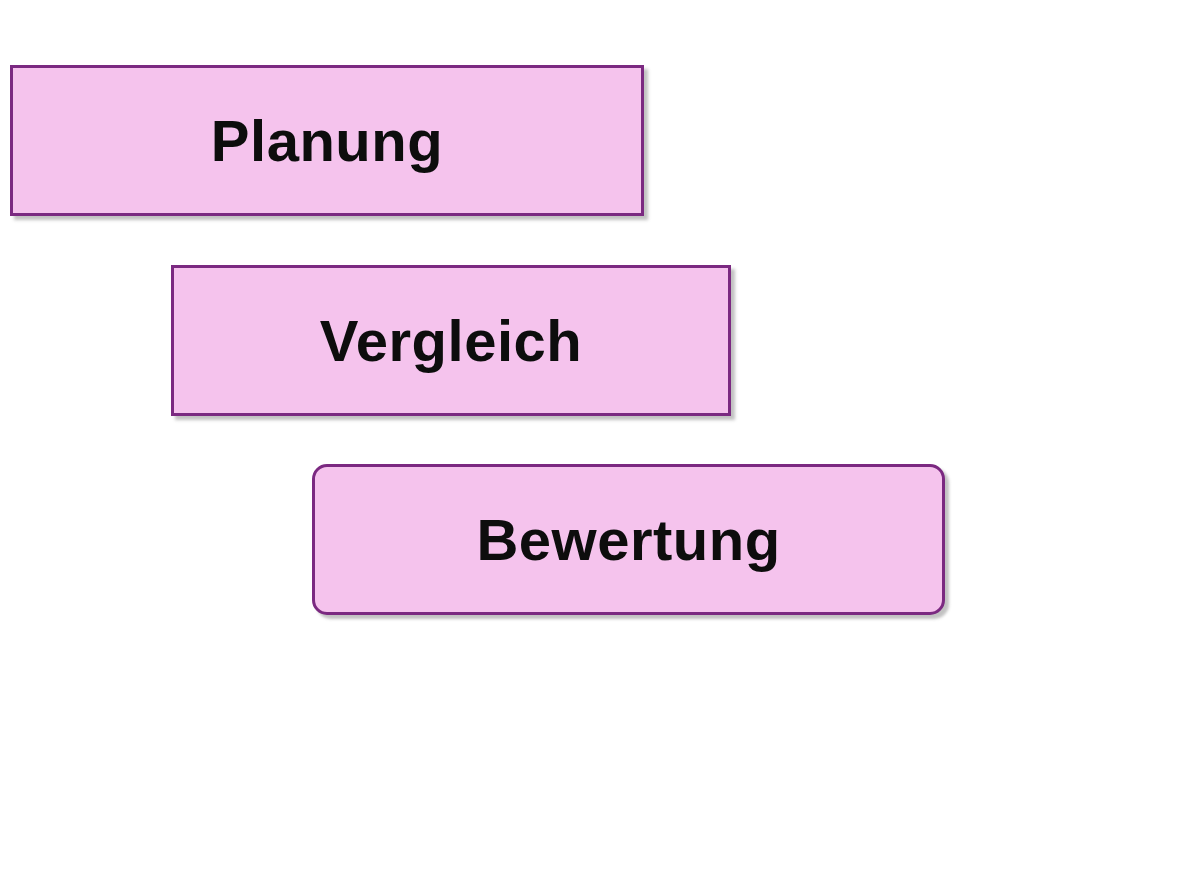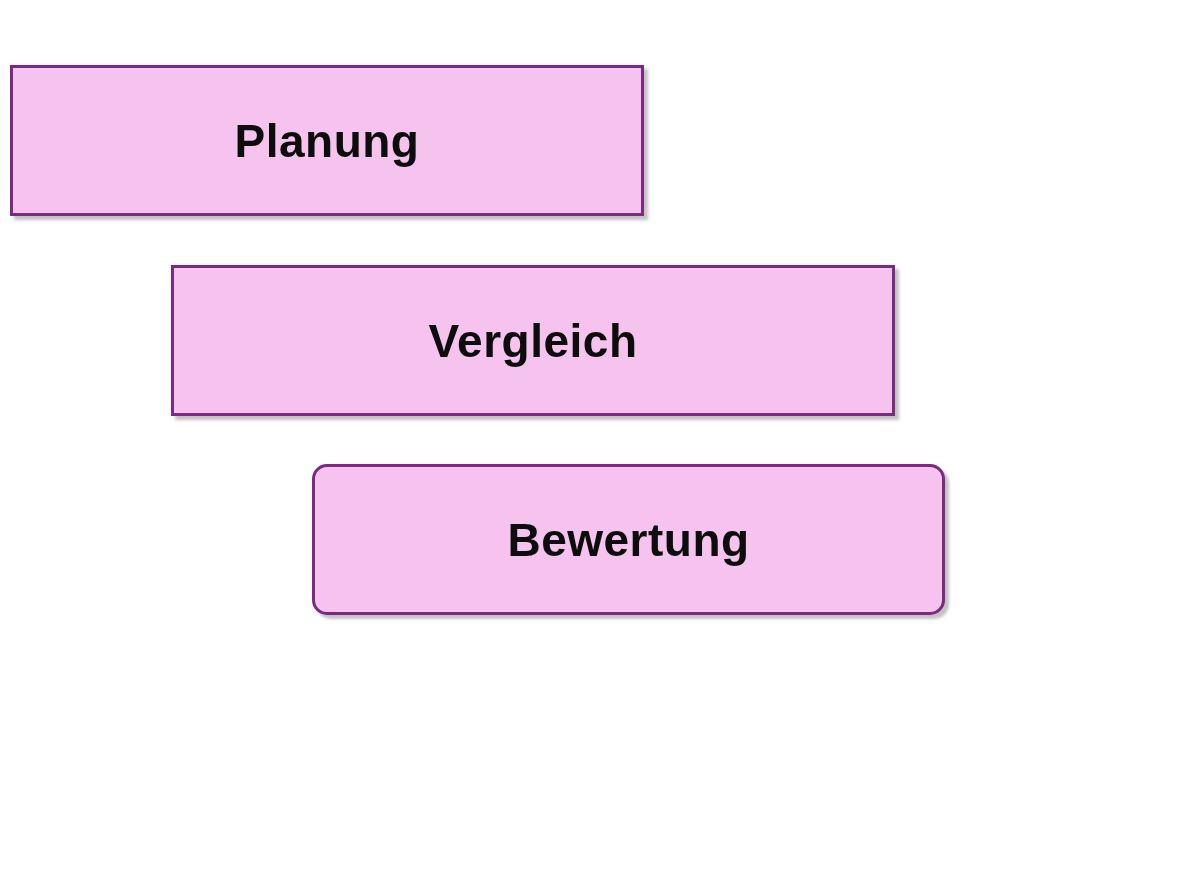--- a/index.html
+++ b/index.html
@@ -22,27 +22,27 @@
     background: var(--box-fill, #f5c3ed);
     border: 3px solid var(--box-border, #7b2981);
     box-shadow: 4px 4px 3px rgba(120, 120, 120, 0.45);
     display: flex;
     align-items: center;
     justify-content: center;
   }
   .box-label {
     font-family: "Liberation Sans", sans-serif;
     font-weight: bold;
-    font-size: 46px;
+    font-size: 58px;
     color: var(--text, #0d0d0d);
     letter-spacing: 0.5px;
     white-space: nowrap;
   }
   .box1 { left: 10px;  top: 65px;  width: 634px; height: 151px; }
-  .box2 { left: 171px; top: 265px; width: 724px; height: 151px; }
+  .box2 { left: 171px; top: 265px; width: 560px; height: 151px; }
   .box3 { left: 312px; top: 464px; width: 633px; height: 151px; border-radius: 15px; }
 </style>
 </head>
 <body>
 
 <div class="canvas">
 
   <div class="diagram-box box1">
     <span class="box-label">Planung</span>
   </div>

